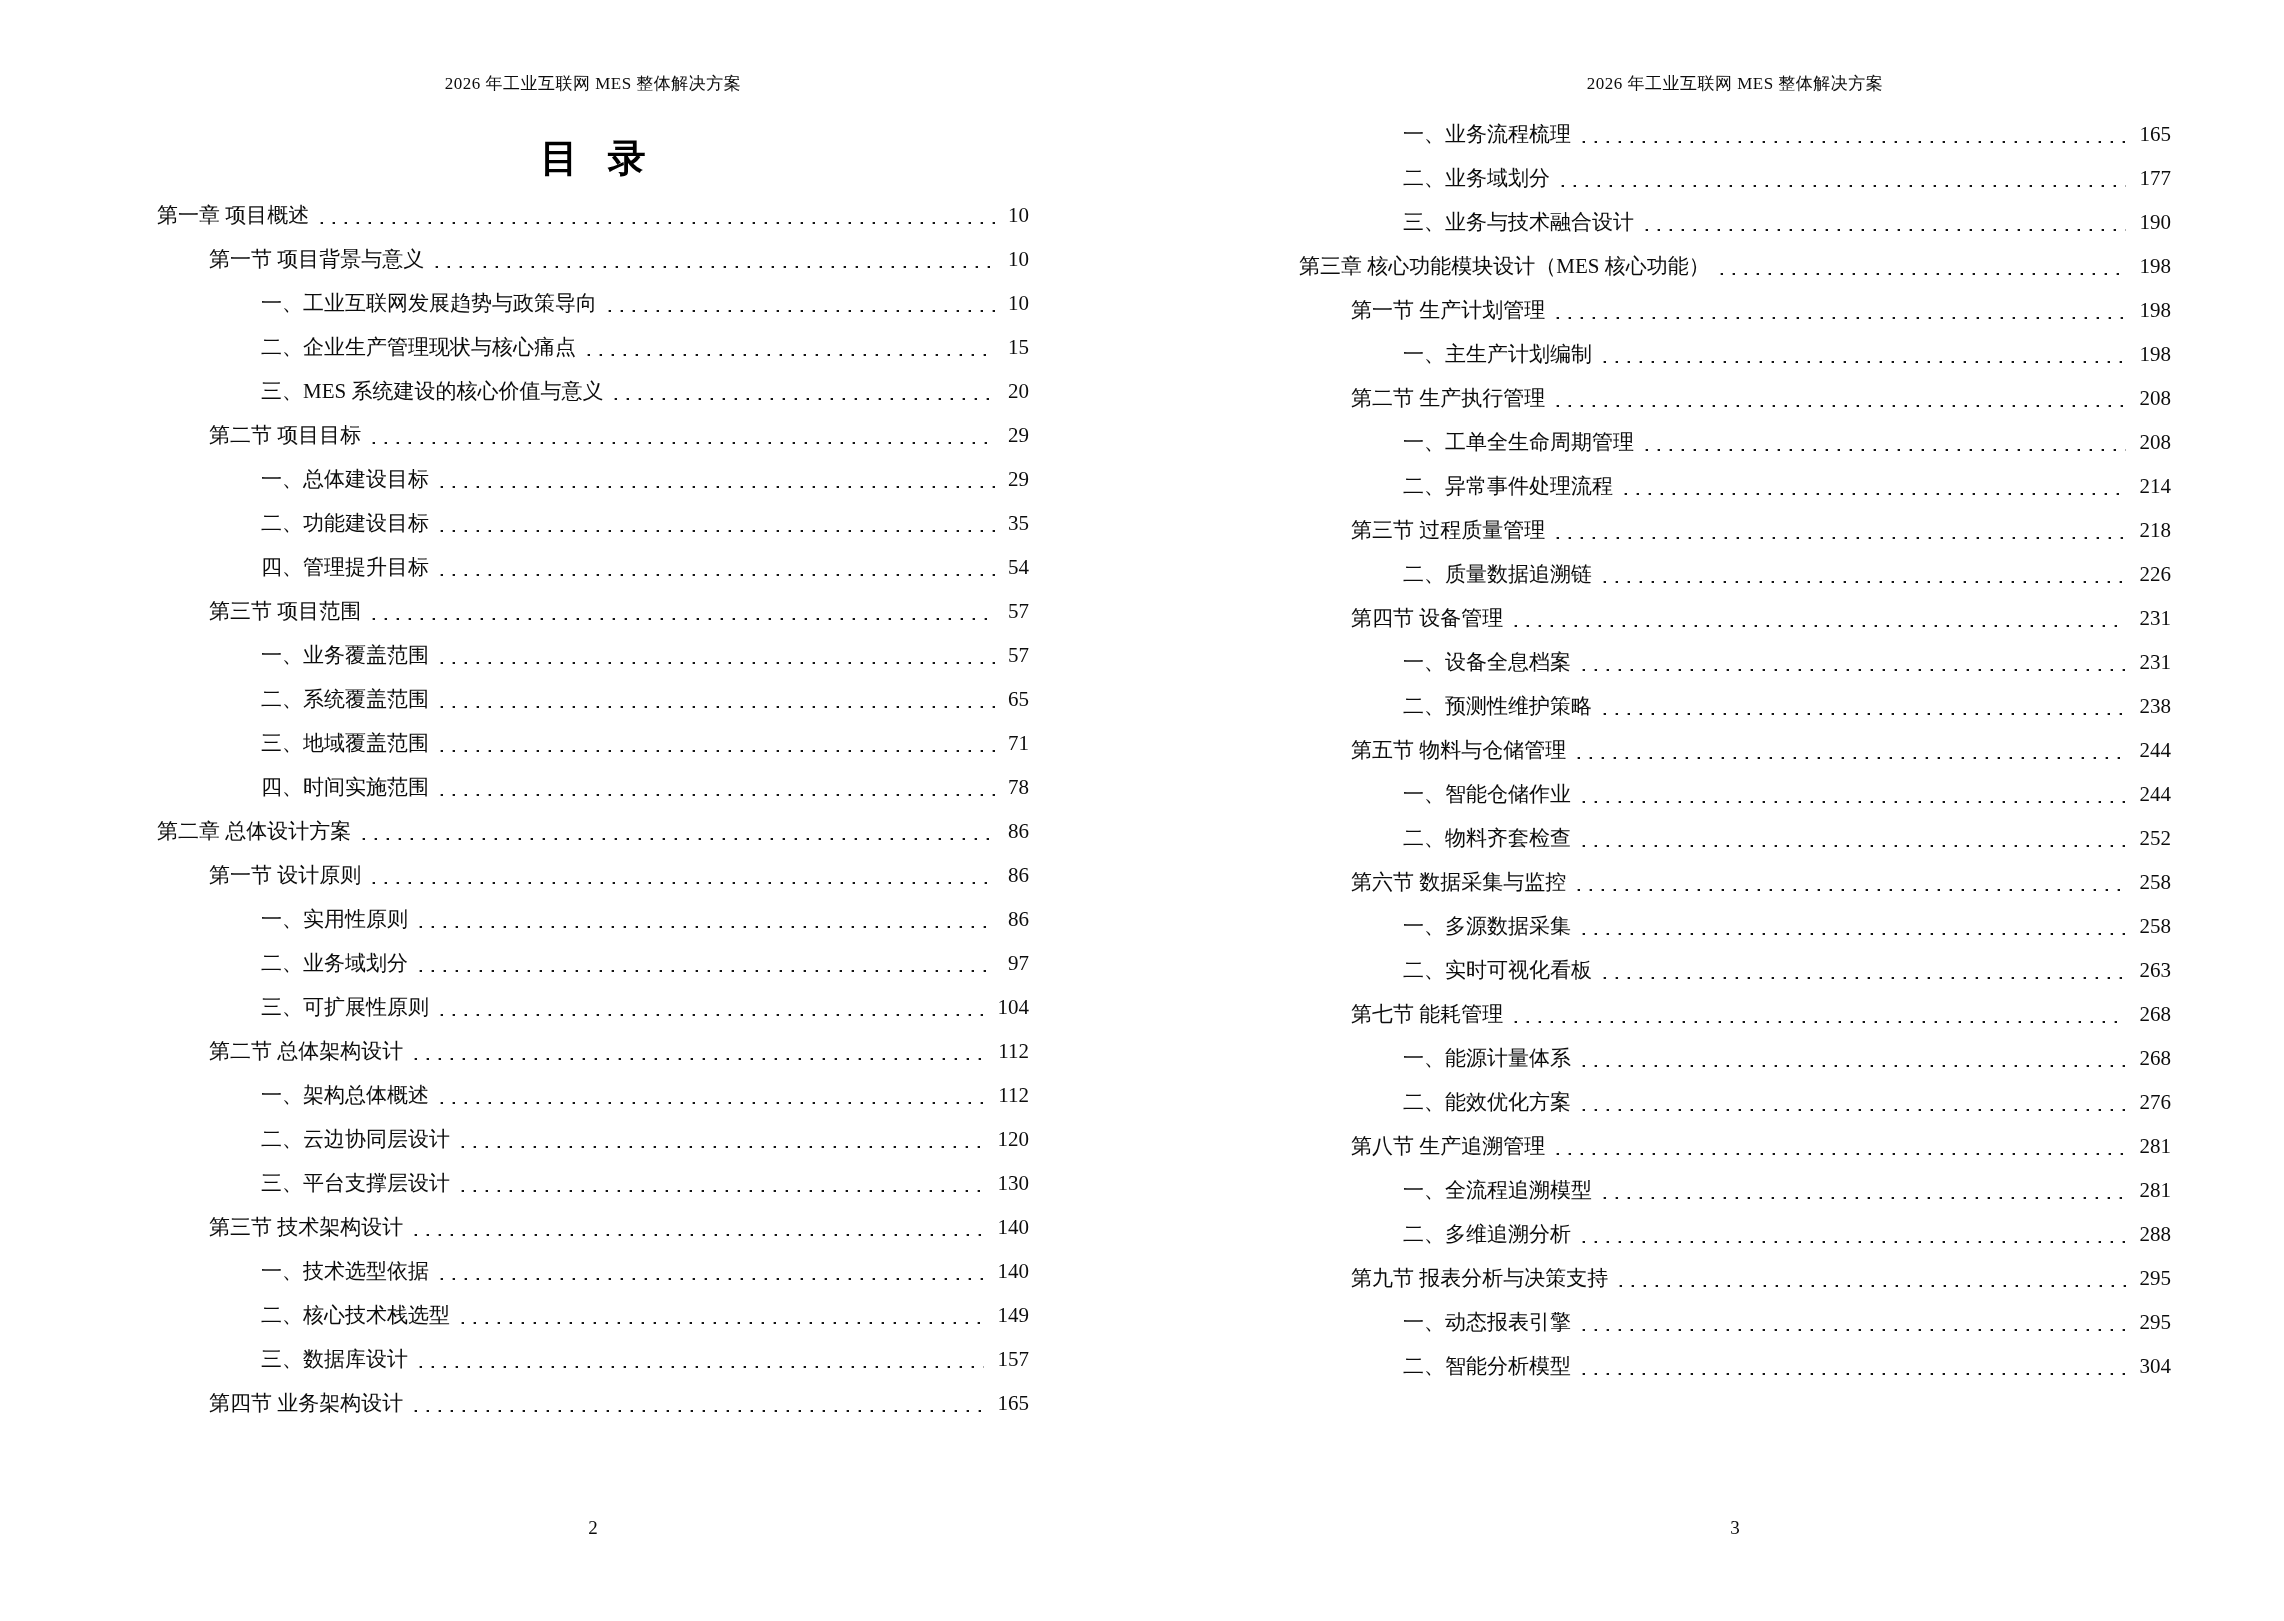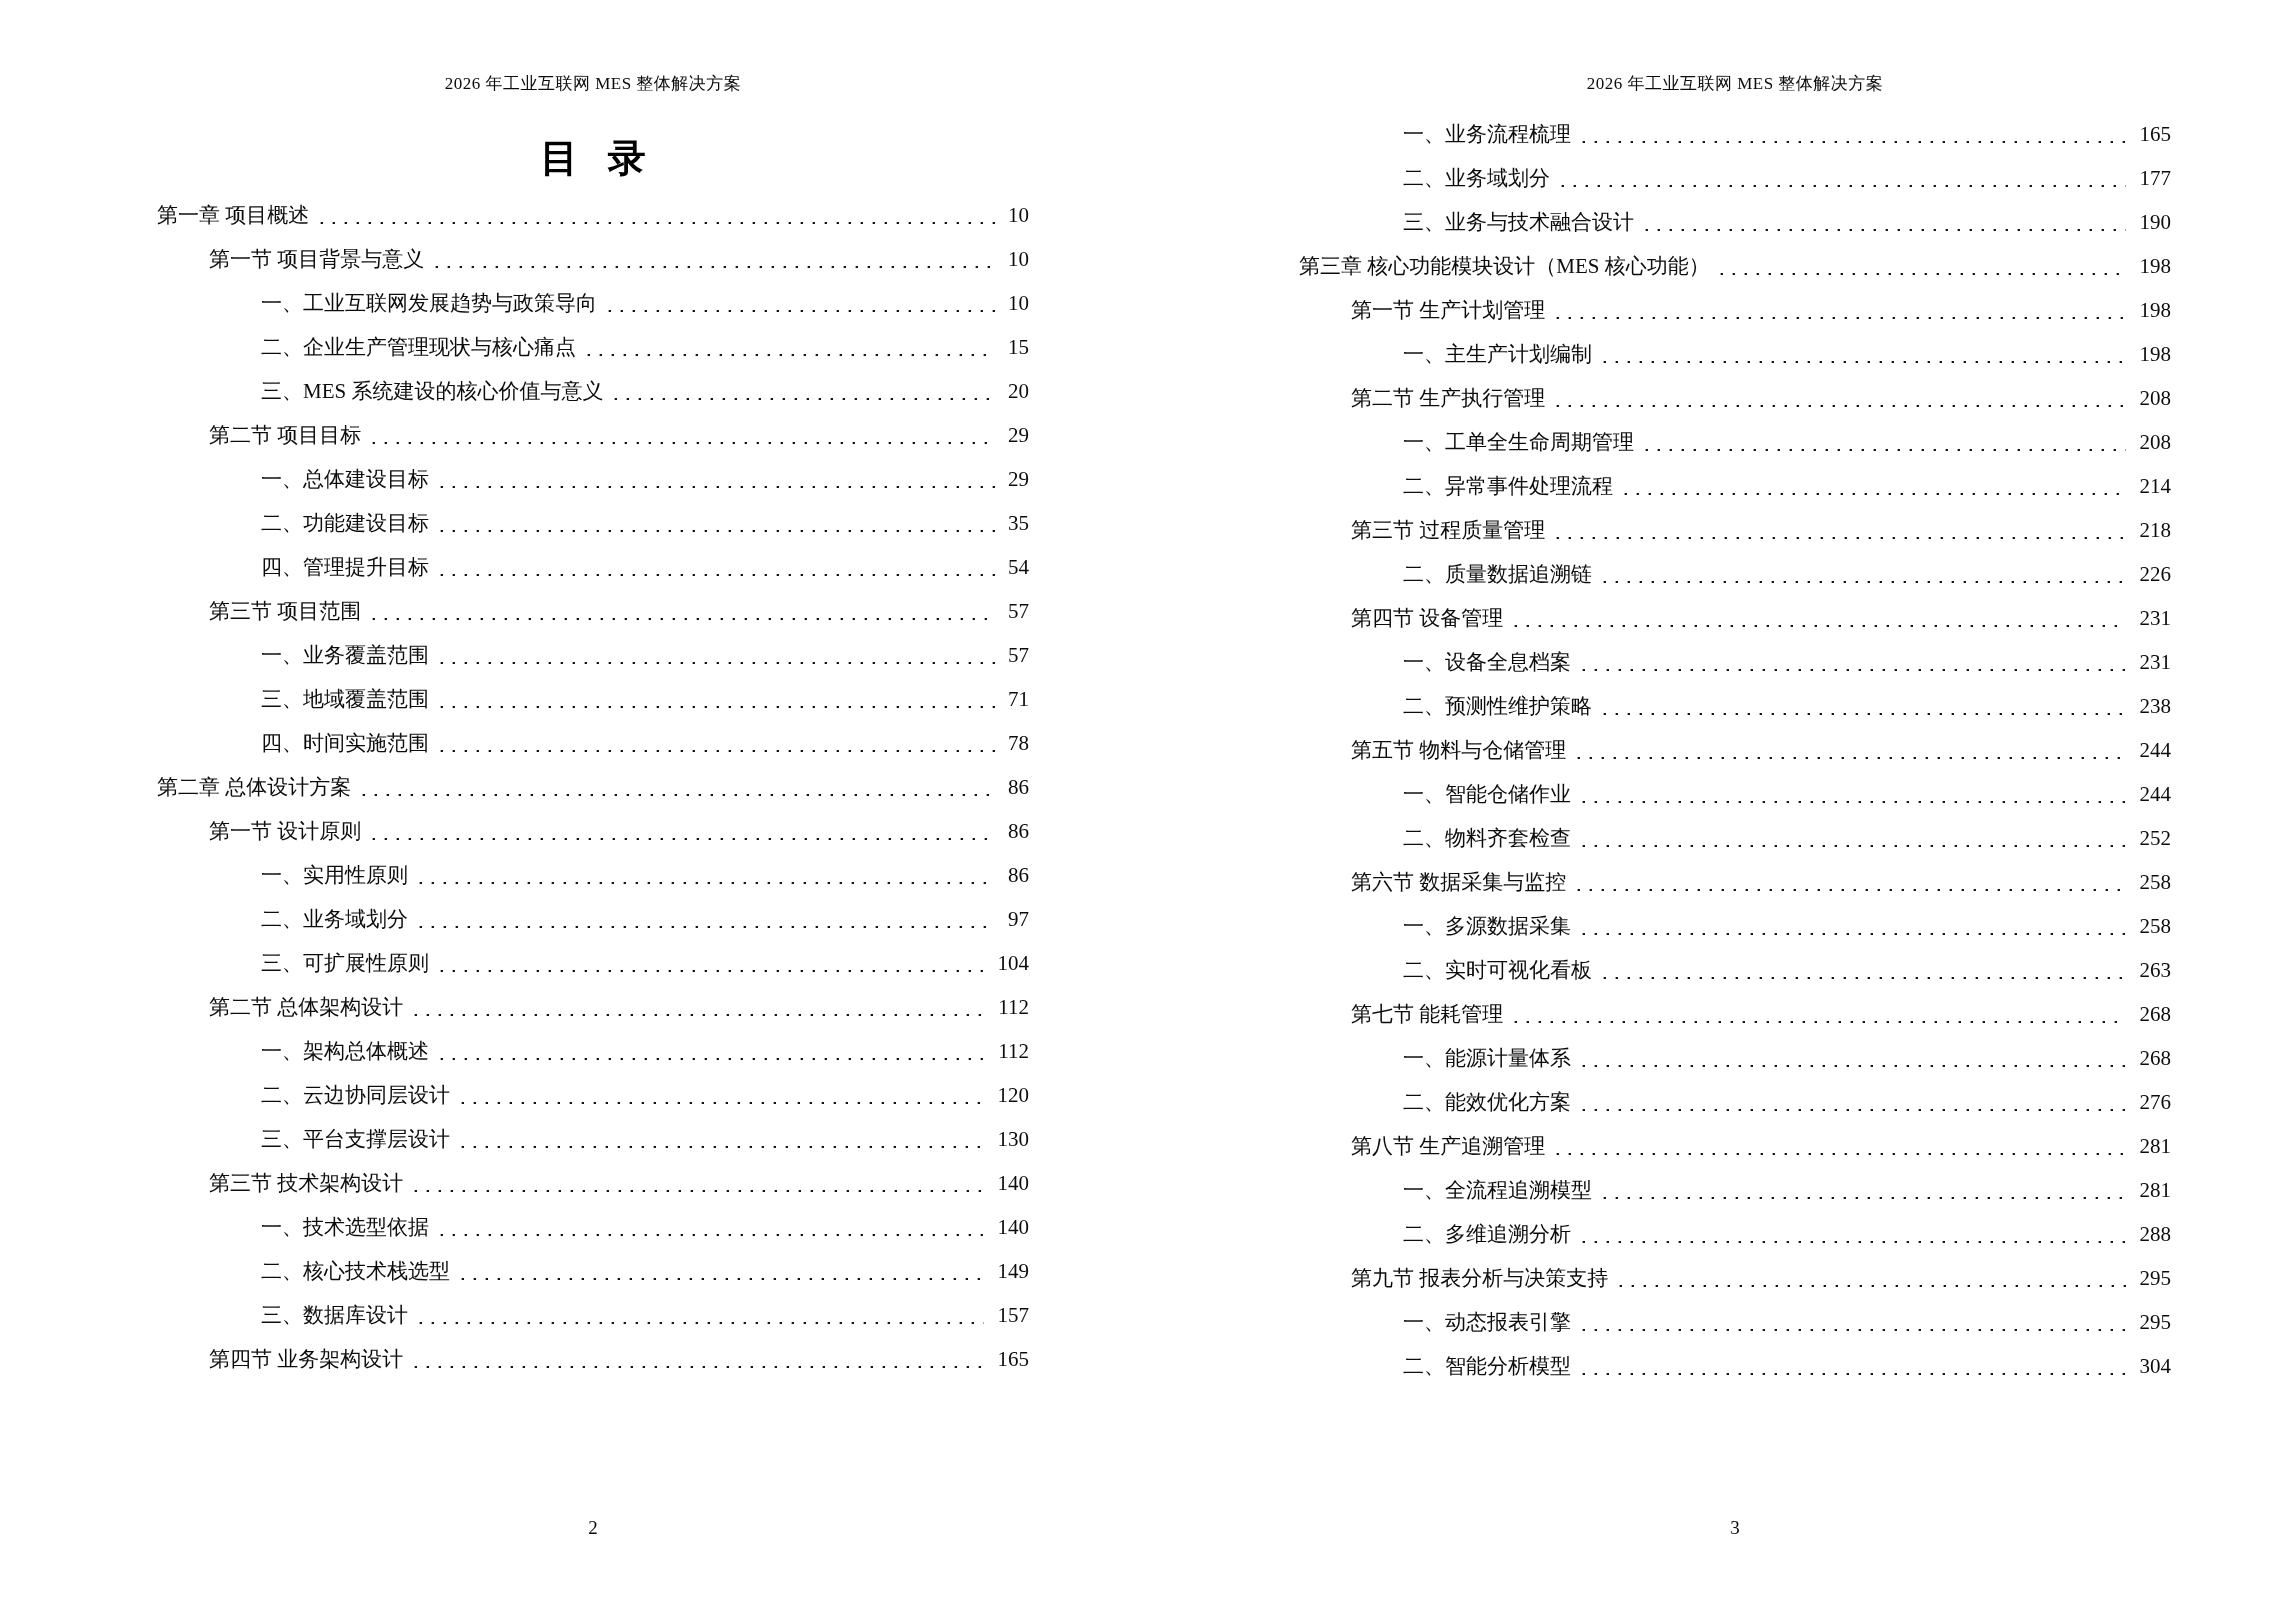--- a/index.html
+++ b/index.html
@@ -144,20 +144,25 @@
           <span class="label">第三节 项目范围</span>
           <span class="leader"></span>
           <span class="pnum">57</span>
         </div>
         <div class="row lv2">
           <span class="label">一、业务覆盖范围</span>
           <span class="leader"></span>
           <span class="pnum">57</span>
         </div>
         <div class="row lv2">
+          <span class="label">二、系统覆盖范围</span>
+          <span class="leader"></span>
+          <span class="pnum">65</span>
+        </div>
+        <div class="row lv2">
           <span class="label">三、地域覆盖范围</span>
           <span class="leader"></span>
           <span class="pnum">71</span>
         </div>
         <div class="row lv2">
           <span class="label">四、时间实施范围</span>
           <span class="leader"></span>
           <span class="pnum">78</span>
         </div>
         <div class="row lv0">

